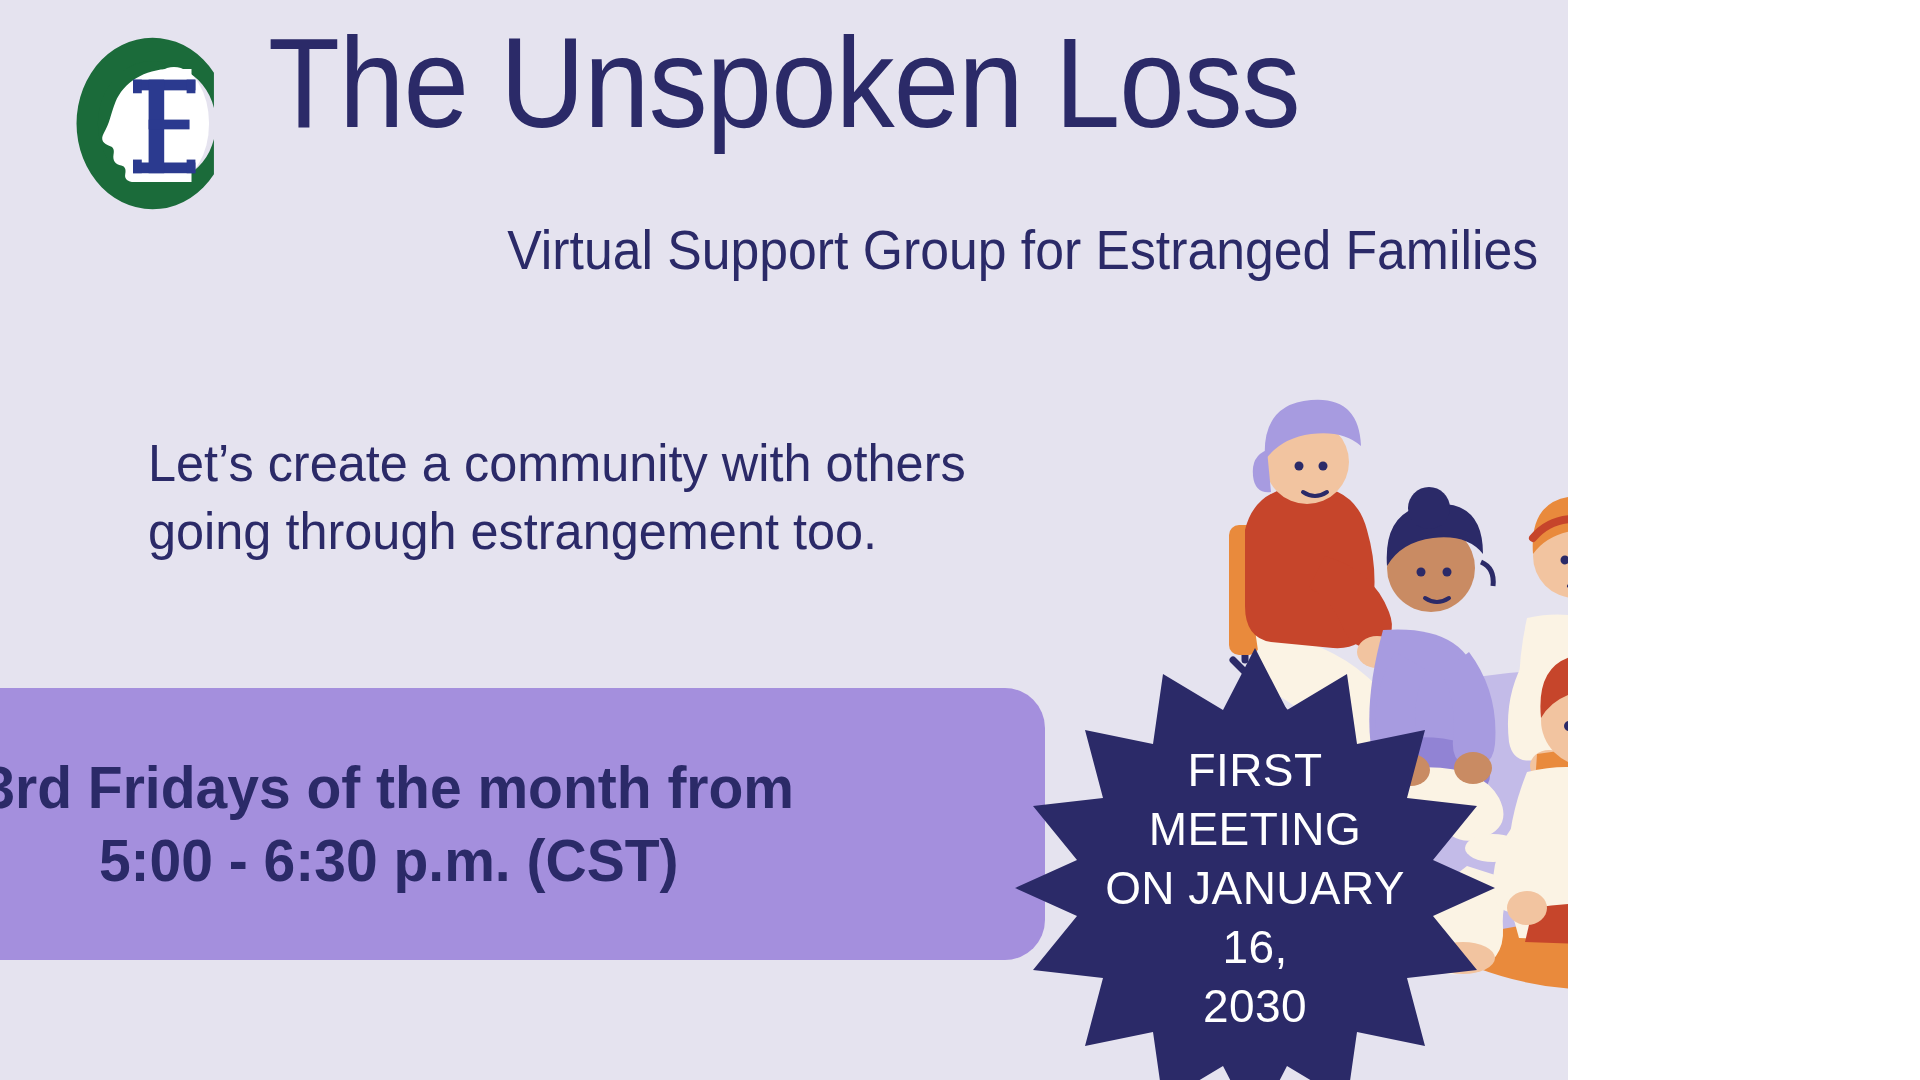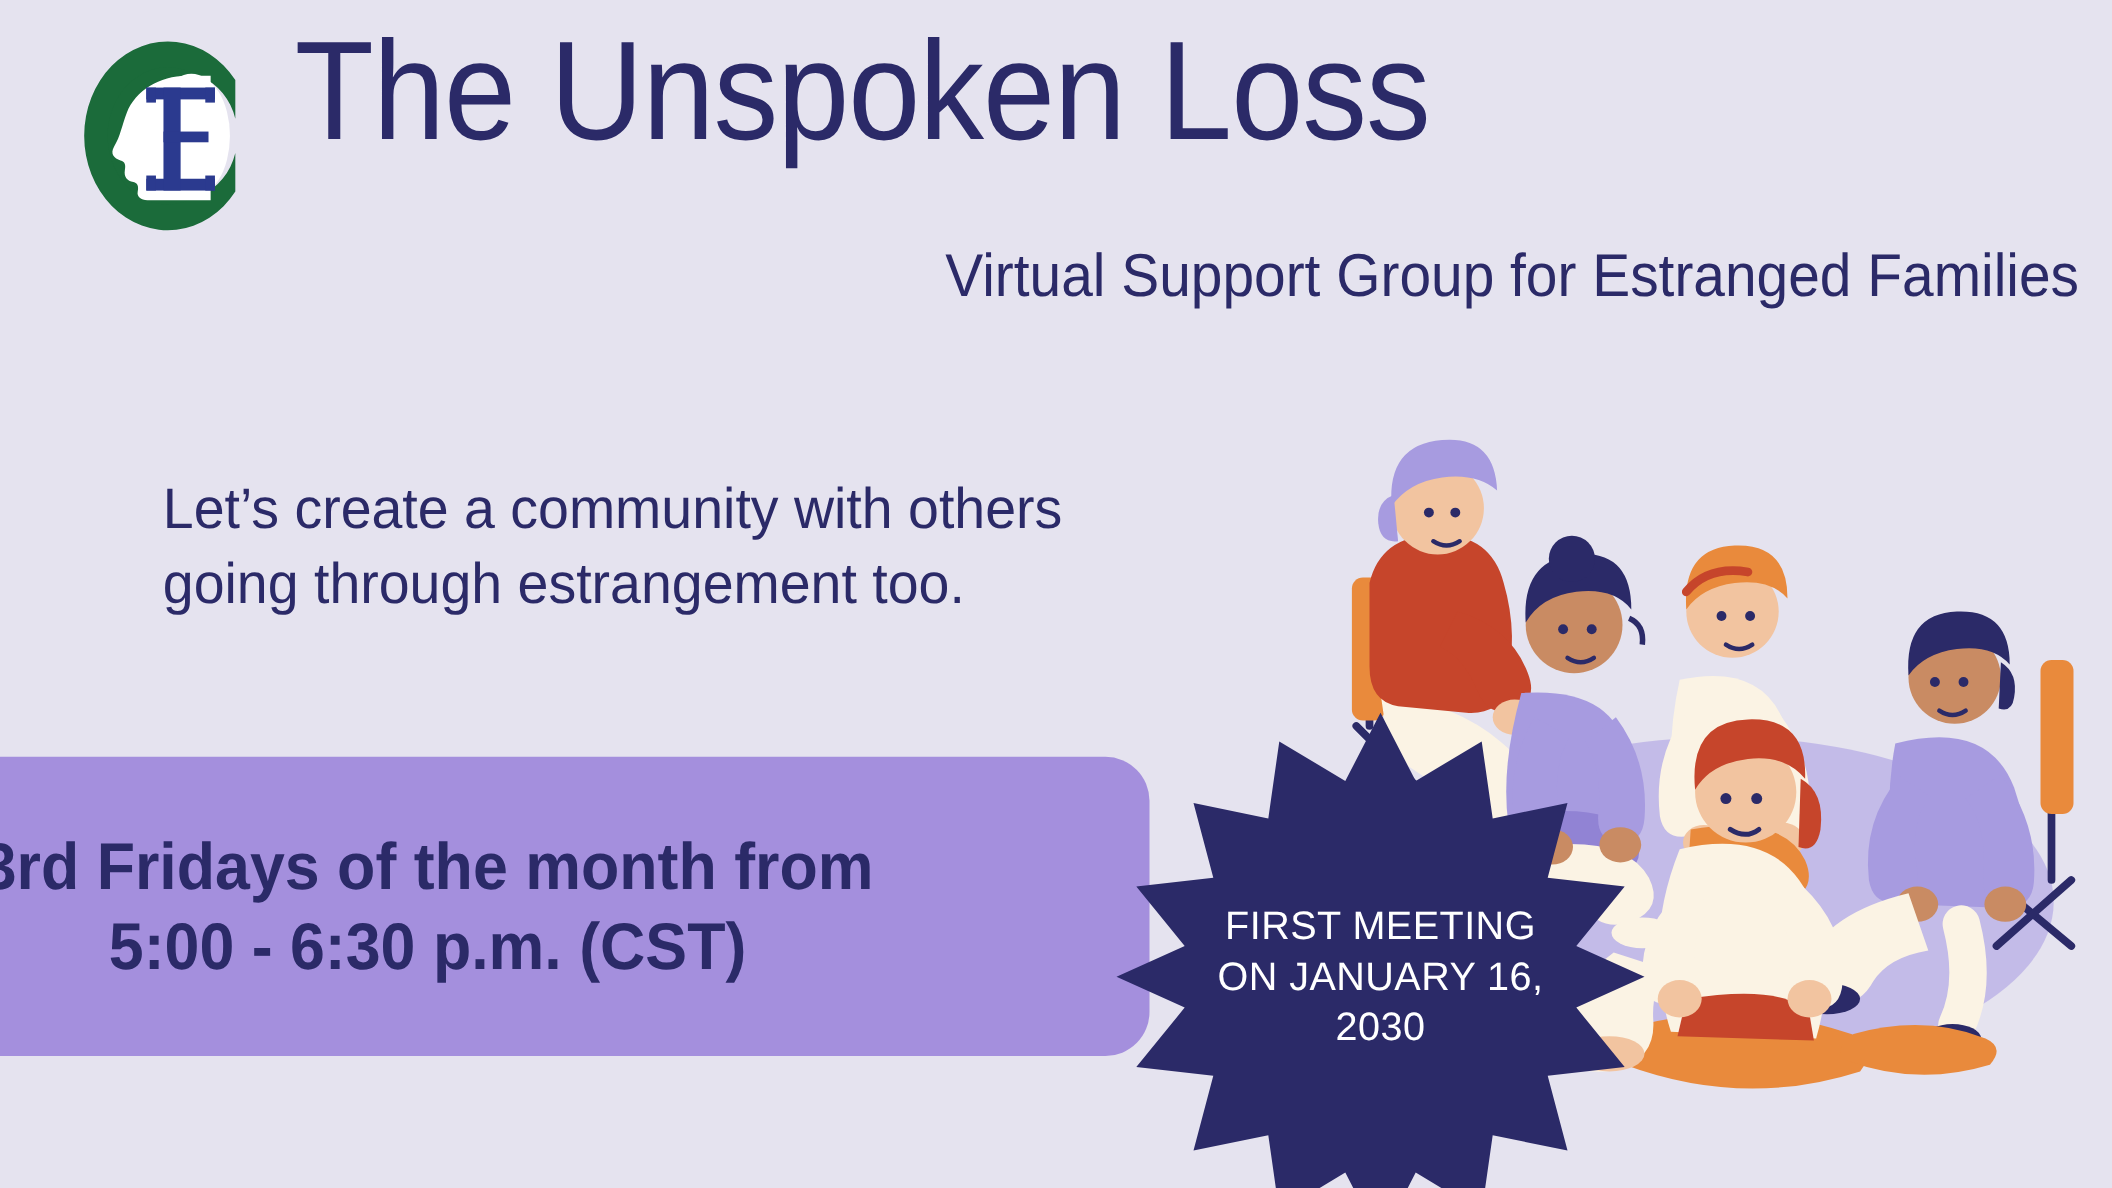--- a/index.html
+++ b/index.html
@@ -7,21 +7,21 @@
     padding: 0;
   }
   body {
     width: 1920px;
     height: 1080px;
     overflow: hidden;
     font-family: "Liberation Sans", sans-serif;
   }
   #flyer {
     position: relative;
-    width: 1920px;
+    width: 1568px;
     height: 1080px;
     background: #E5E3EF;
     overflow: hidden;
   }
 
   
   #header-row {
     position: absolute;
     left: 55px;
     top: 18px;
@@ -110,21 +110,21 @@
   }
   #badge svg { display: block; width: 100%; height: 100%; overflow: visible; }
   #badge-text {
     position: absolute;
     left: 50%;
     top: 50%;
     transform: translate(-50%, -50%);
     width: 300px;
     text-align: center;
     color: #FFFFFF;
-    font-size: 36px;
+    font-size: 46px;
     line-height: 1.28;
     letter-spacing: 0.4px;
     font-family: "Liberation Sans", sans-serif;
   }
 
   
   #illustration {
     position: absolute;
     left: 1215px;
     top: 300px;

